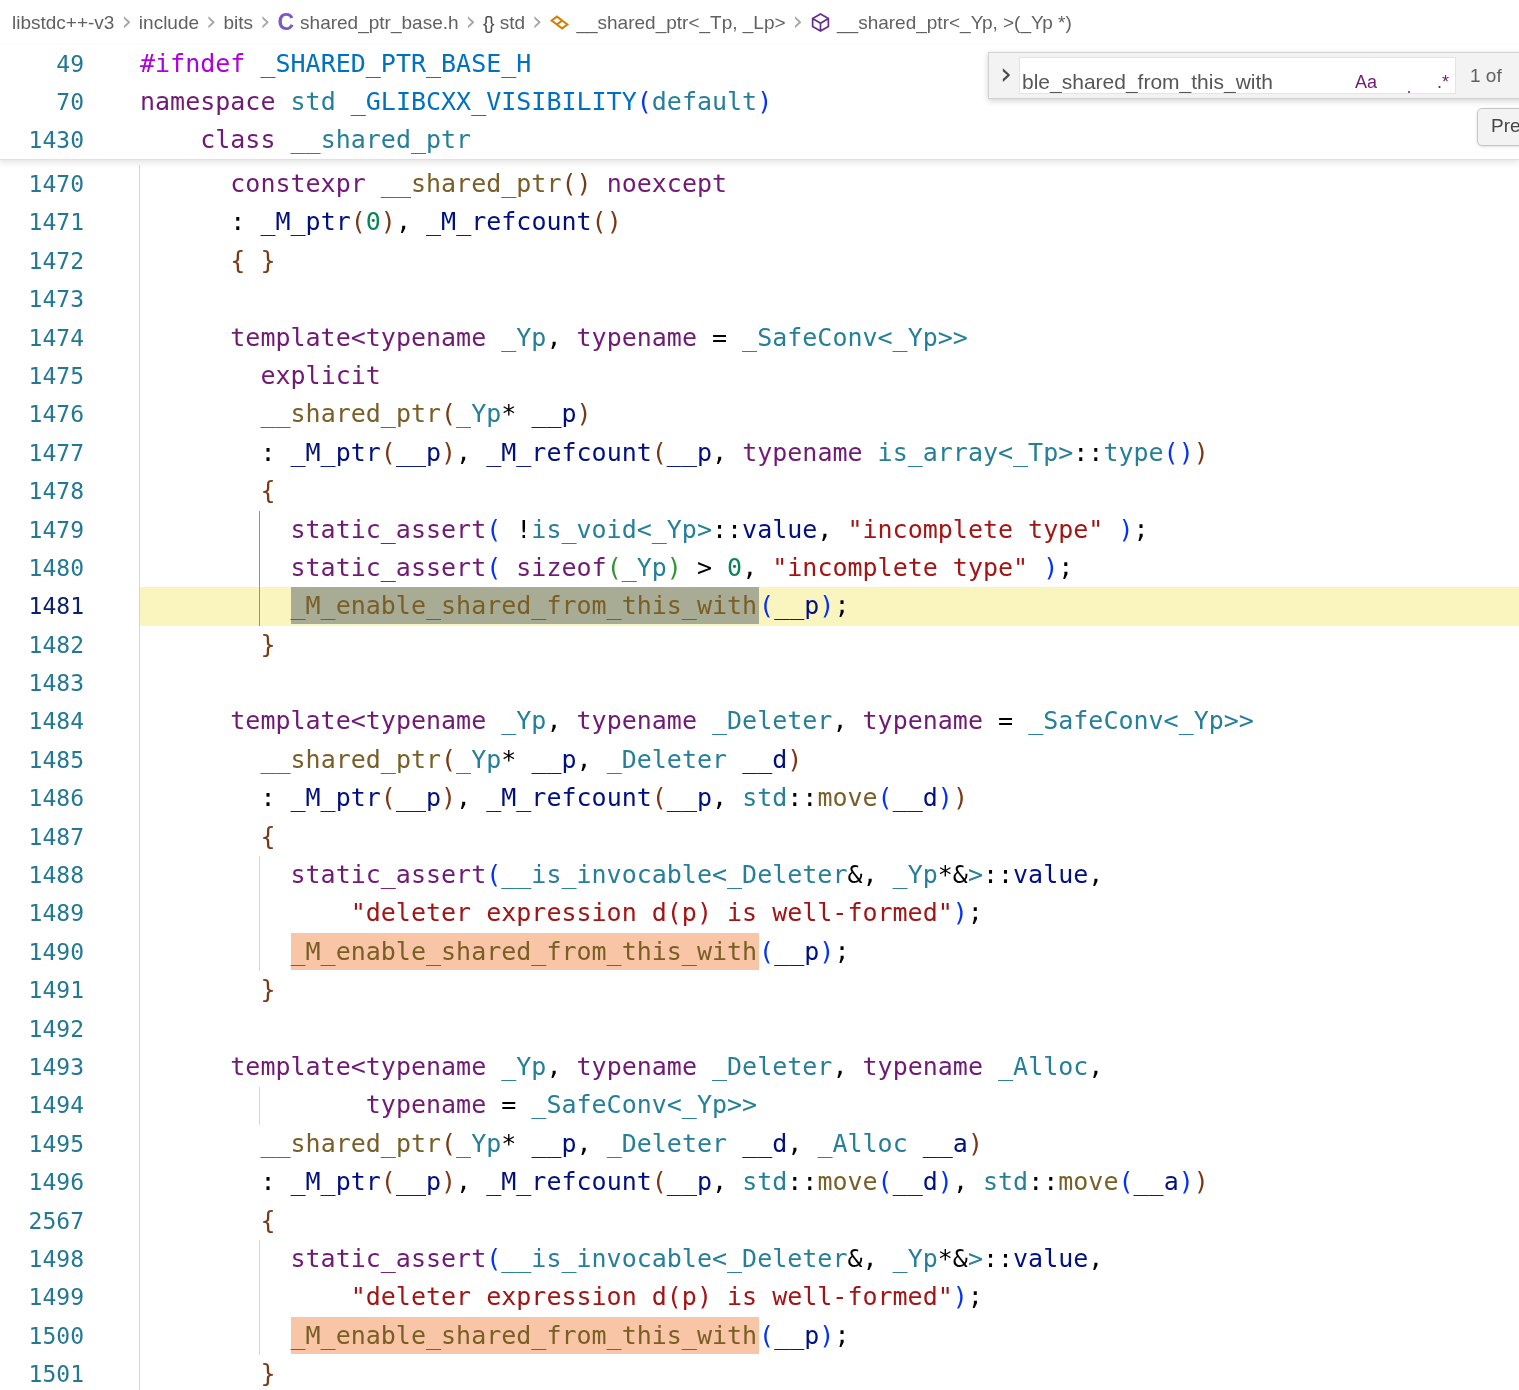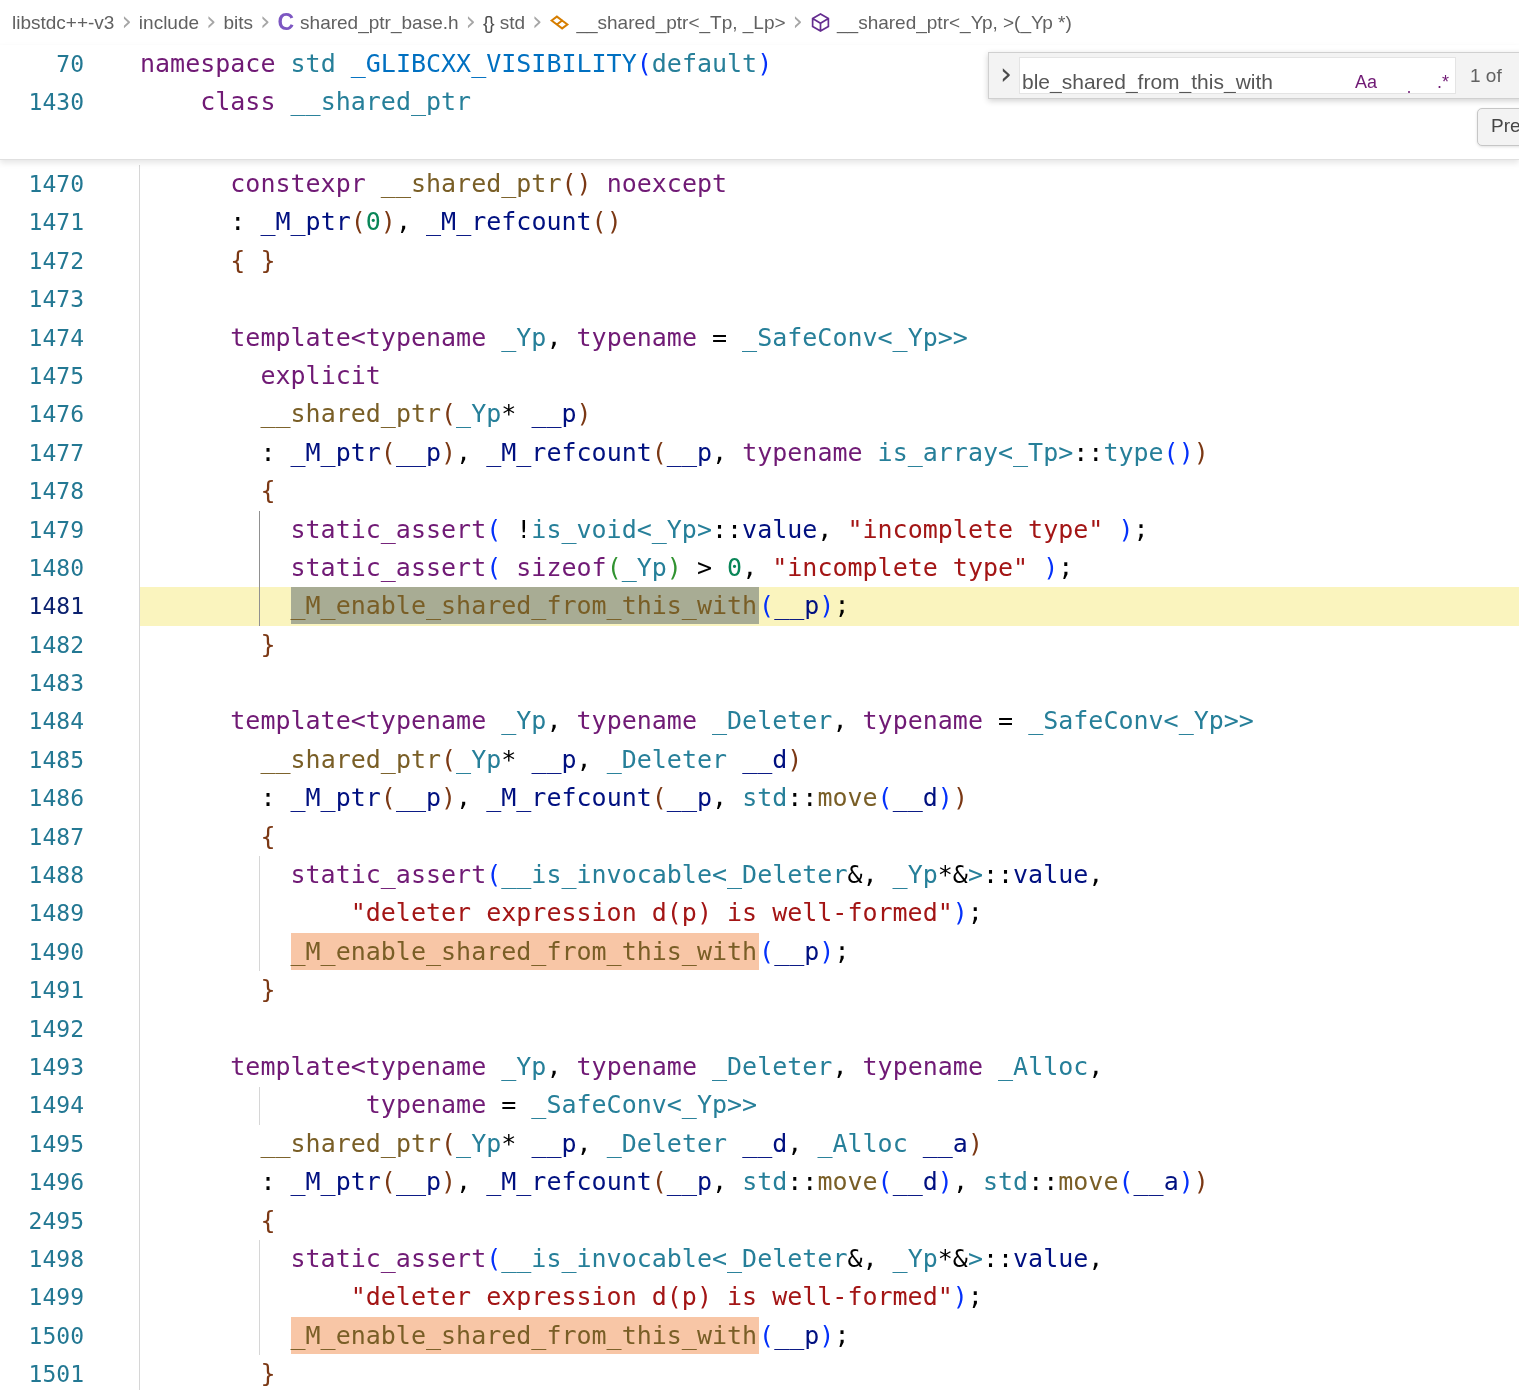--- a/index.html
+++ b/index.html
@@ -131,20 +131,24 @@
     <span class="fw-opt ww">ab</span>
     <span class="fw-opt">.*</span>
   </div>
   <span class="fw-results">1 of</span>
 </div>
 
 <div class="find-tooltip">Pre</div>
 
 <div class="sticky" id="sticky">
     <div class="row">
+      <span class="ln">49</span>
+      <span class="content"><span class="tk-c">#ifndef</span><span class="tk-d"> </span><span class="tk-m">_SHARED_PTR_BASE_H</span></span>
+    </div>
+    <div class="row">
       <span class="ln">70</span>
       <span class="content"><span class="tk-k">namespace</span><span class="tk-d"> </span><span class="tk-t">std</span><span class="tk-d"> </span><span class="tk-m">_GLIBCXX_VISIBILITY</span><span class="tk-b1">(</span><span class="tk-t">default</span><span class="tk-b1">)</span></span>
     </div>
     <div class="row">
       <span class="ln">1430</span>
       <span class="content"><span class="tk-d">    </span><span class="tk-k">class</span><span class="tk-d"> </span><span class="tk-t">__shared_ptr</span></span>
     </div>
   </div>
 
 <div class="editor" id="editor">
@@ -250,21 +254,21 @@
     </div>
     <div class="row">
       <span class="ln">1495</span>
       <span class="content"><span class="tk-d">        </span><span class="tk-f">__shared_ptr</span><span class="tk-b3">(</span><span class="tk-t">_Yp</span><span class="tk-d">* </span><span class="tk-v">__p</span><span class="tk-d">, </span><span class="tk-t">_Deleter</span><span class="tk-d"> </span><span class="tk-v">__d</span><span class="tk-d">, </span><span class="tk-t">_Alloc</span><span class="tk-d"> </span><span class="tk-v">__a</span><span class="tk-b3">)</span></span>
     </div>
     <div class="row">
       <span class="ln">1496</span>
       <span class="content"><span class="tk-d">        : </span><span class="tk-v">_M_ptr</span><span class="tk-b3">(</span><span class="tk-v">__p</span><span class="tk-b3">)</span><span class="tk-d">, </span><span class="tk-v">_M_refcount</span><span class="tk-b3">(</span><span class="tk-v">__p</span><span class="tk-d">, </span><span class="tk-t">std</span><span class="tk-d">::</span><span class="tk-f">move</span><span class="tk-b1">(</span><span class="tk-v">__d</span><span class="tk-b1">)</span><span class="tk-d">, </span><span class="tk-t">std</span><span class="tk-d">::</span><span class="tk-f">move</span><span class="tk-b1">(</span><span class="tk-v">__a</span><span class="tk-b1">)</span><span class="tk-b3">)</span></span>
     </div>
     <div class="row">
-      <span class="ln">2495</span>
+      <span class="ln">2567</span>
       <span class="content"><span class="tk-d">        </span><span class="tk-b3">{</span></span>
     </div>
     <div class="row">
       <span class="ln">1498</span>
       <span class="content"><span class="tk-d">          </span><span class="tk-k">static_assert</span><span class="tk-b1">(</span><span class="tk-t">__is_invocable</span><span class="tk-t">&lt;</span><span class="tk-t">_Deleter</span><span class="tk-d">&amp;, </span><span class="tk-t">_Yp</span><span class="tk-d">*&amp;</span><span class="tk-t">&gt;</span><span class="tk-d">::</span><span class="tk-v">value</span><span class="tk-d">,</span></span>
     </div>
     <div class="row">
       <span class="ln">1499</span>
       <span class="content"><span class="tk-d">              </span><span class="tk-s">"deleter expression d(p) is well-formed"</span><span class="tk-b1">)</span><span class="tk-d">;</span></span>
     </div>

